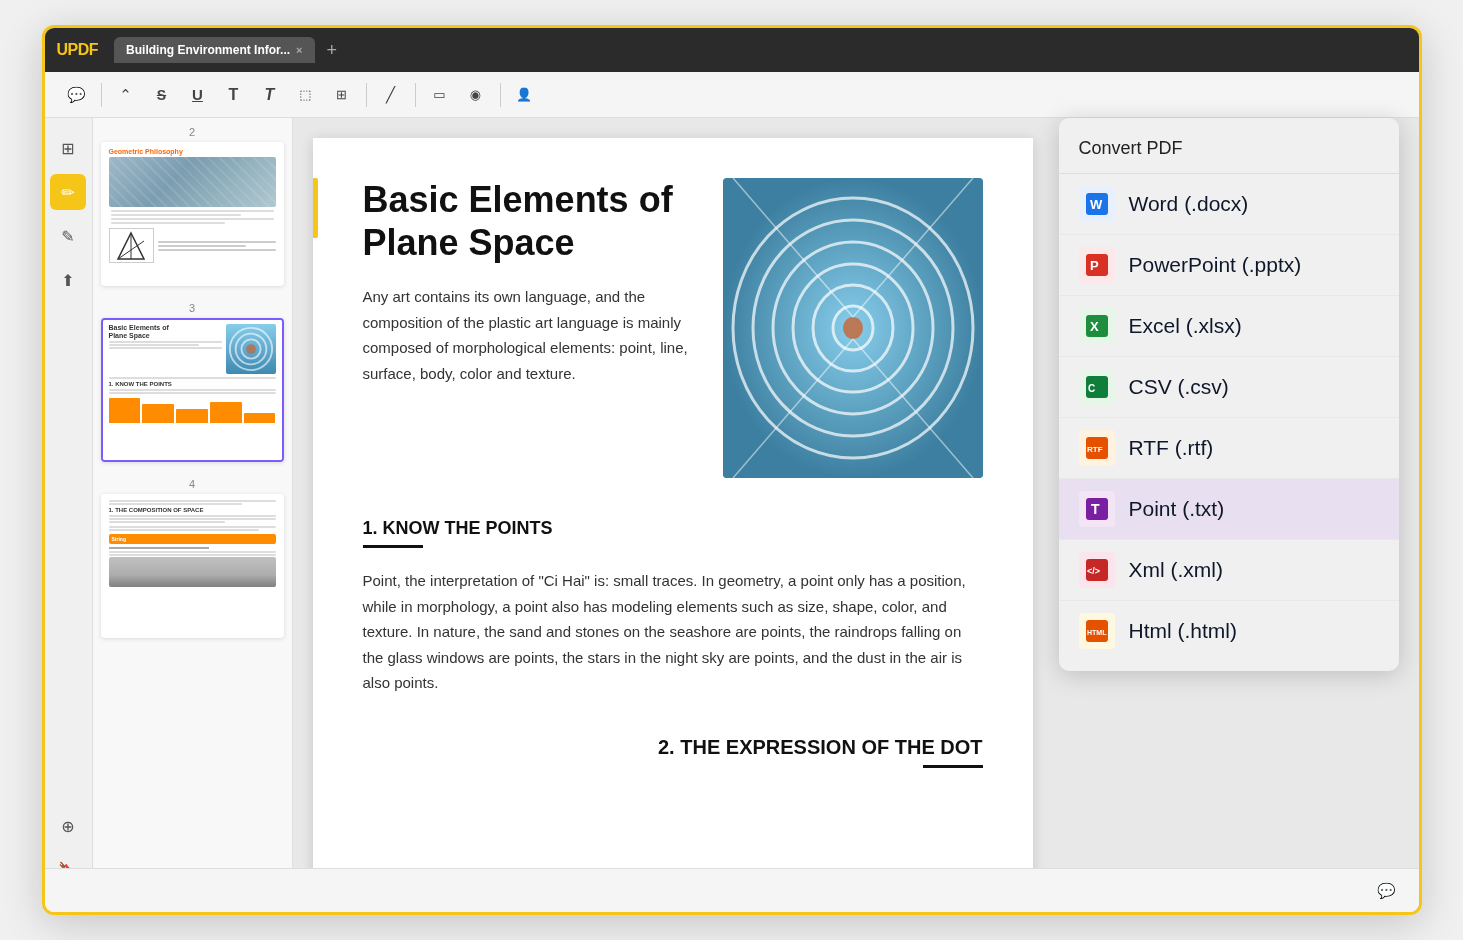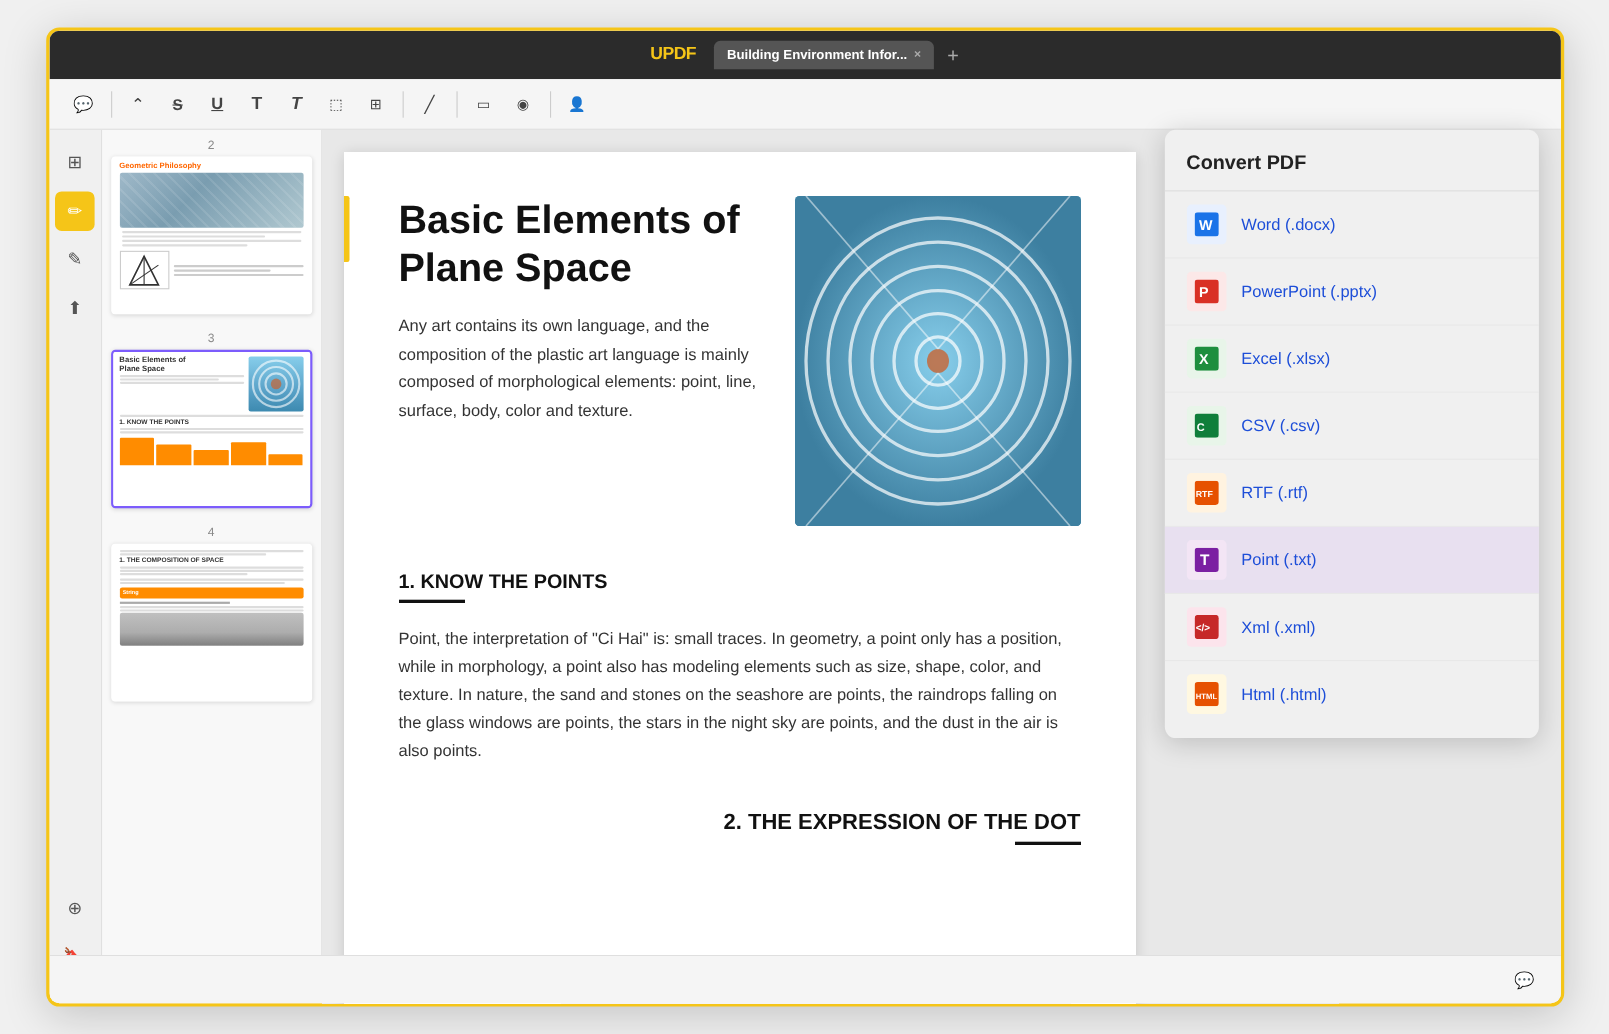--- a/index.html
+++ b/index.html
@@ -27,21 +27,20 @@
     }
     
     .title-bar {
       background: #2b2b2b;
       height: 44px;
       display: flex;
       align-items: center;
       padding: 0 12px;
       gap: 8px;
       flex-shrink: 0;
-      justify-content: center;
     }
     .updf-logo {
       color: #f5c518;
       font-weight: 900;
       font-size: 16px;
       margin-right: 8px;
       letter-spacing: -0.5px;
     }
     .tab {
       background: #3d3d3d;
@@ -262,21 +261,21 @@
       top: 90px;
       width: 340px;
       background: #f0f0f0;
       border-radius: 10px;
       box-shadow: 0 4px 24px rgba(0,0,0,0.18);
       padding: 20px 0 10px 0;
       z-index: 100;
     }
     .convert-title {
       font-size: 18px;
-      font-weight: 700;
+      font-weight: 400;
       color: #222;
       padding: 0 20px 14px 20px;
       border-bottom: 1px solid #ddd;
     }
     .convert-item {
       display: flex;
       align-items: center;
       padding: 12px 20px;
       gap: 14px;
       cursor: pointer;
@@ -296,22 +295,22 @@
     .convert-icon-word { background: #e8f0fe; color: #1a73e8; }
     .convert-icon-ppt { background: #fce8e8; color: #d93025; }
     .convert-icon-excel { background: #e8f5e9; color: #1e8e3e; }
     .convert-icon-csv { background: #e8f5e9; color: #0f7e3a; }
     .convert-icon-rtf { background: #fff3e0; color: #e65100; }
     .convert-icon-text { background: #f3e5f5; color: #7b1fa2; }
     .convert-icon-image { background: #e3f2fd; color: #1565c0; }
     .convert-icon-xml { background: #fce4ec; color: #c62828; }
     .convert-icon-html { background: #fff8e1; color: #f57f17; }
     .convert-label {
-      font-size: 15px;
-      color: #1d4ed8;
+      font-size: 21px;
+      color: #0f172a;
     }
     
     .bottom-bar {
       position: absolute;
       bottom: 0;
       left: 0;
       right: 0;
       height: 44px;
       background: #f5f5f5;
       border-top: 1px solid #ddd;

